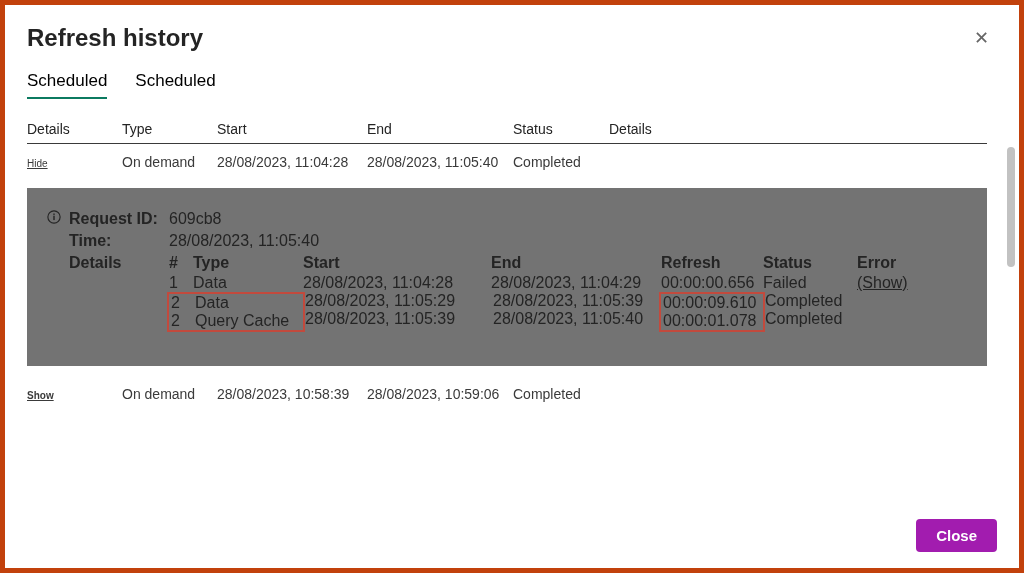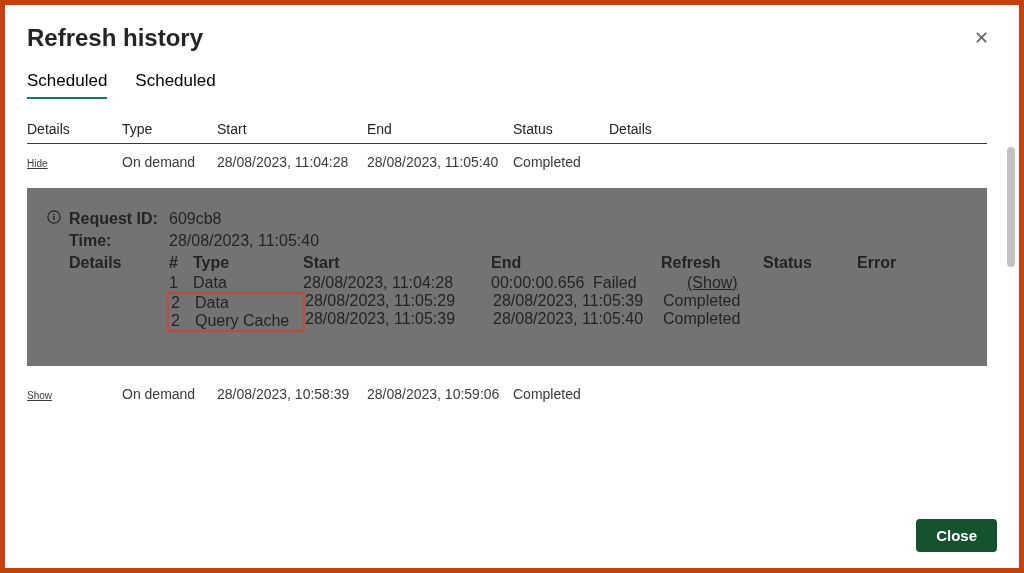--- a/index.html
+++ b/index.html
@@ -144,21 +144,21 @@
       text-decoration: underline;
       color: #242424;
       cursor: pointer;
     }
     .footer {
       display: flex;
       justify-content: flex-end;
       padding: 16px 22px;
     }
     .close-btn {
-      background: #14532d;
+      background: #a21caf;
       color: #fff;
       border: none;
       border-radius: 4px;
       padding: 8px 20px;
       font-size: 15px;
       font-weight: 600;
       cursor: pointer;
     }
     .scrollbar {
       position: absolute;
@@ -234,20 +234,21 @@
             <div class="ic-end">End</div>
             <div class="ic-dur">Refresh</div>
             <div class="ic-stat">Status</div>
             <div class="ic-err">Error</div>
           </div>
 
           <div class="inner-row">
             <div class="ic-num">1</div>
             <div class="ic-type">Data</div>
             <div class="ic-start">28/08/2023, 11:04:28</div>
+            <div class="ic-end">28/08/2023, 11:04:29</div>
             <div class="ic-dur">00:00:00.656</div>
             <div class="ic-stat">Failed</div>
             <div class="ic-err"><span class="show-link">(Show)</span></div>
           </div>
 
           <div style="display:flex;">
             <div class="boxed-a">
               <div class="inner-rows-group">
                 <div style="display:flex;">
                   <div class="ic-num">2</div>
@@ -262,32 +263,38 @@
             <div>
               <div style="display:flex;">
                 <div class="ic-start">28/08/2023, 11:05:29</div>
                 <div class="ic-end">28/08/2023, 11:05:39</div>
               </div>
               <div style="display:flex;">
                 <div class="ic-start">28/08/2023, 11:05:39</div>
                 <div class="ic-end">28/08/2023, 11:05:40</div>
               </div>
             </div>
+            <div class="boxed-b">
+              <div class="inner-rows-group">
+                <div class="ic-dur" style="width:98px">00:00:09.610</div>
+                <div class="ic-dur" style="width:98px">00:00:01.078</div>
+              </div>
+            </div>
             <div>
               <div class="ic-stat">Completed</div>
               <div class="ic-stat">Completed</div>
             </div>
           </div>
 
         </div>
       </div>
     </div>
 
     <div class="trow">
-      <div class="col-details"><span class="detail-link" style="font-weight:400">Show</span></div>
+      <div class="col-details"><span class="detail-link" style="font-weight:700">Show</span></div>
       <div class="col-type">On demand</div>
       <div class="col-start">28/08/2023, 10:58:39</div>
       <div class="col-end">28/08/2023, 10:59:06</div>
       <div class="col-status">Completed</div>
       <div class="col-message"></div>
     </div>
 
     <div class="scrollbar"></div>
   </div>
 

